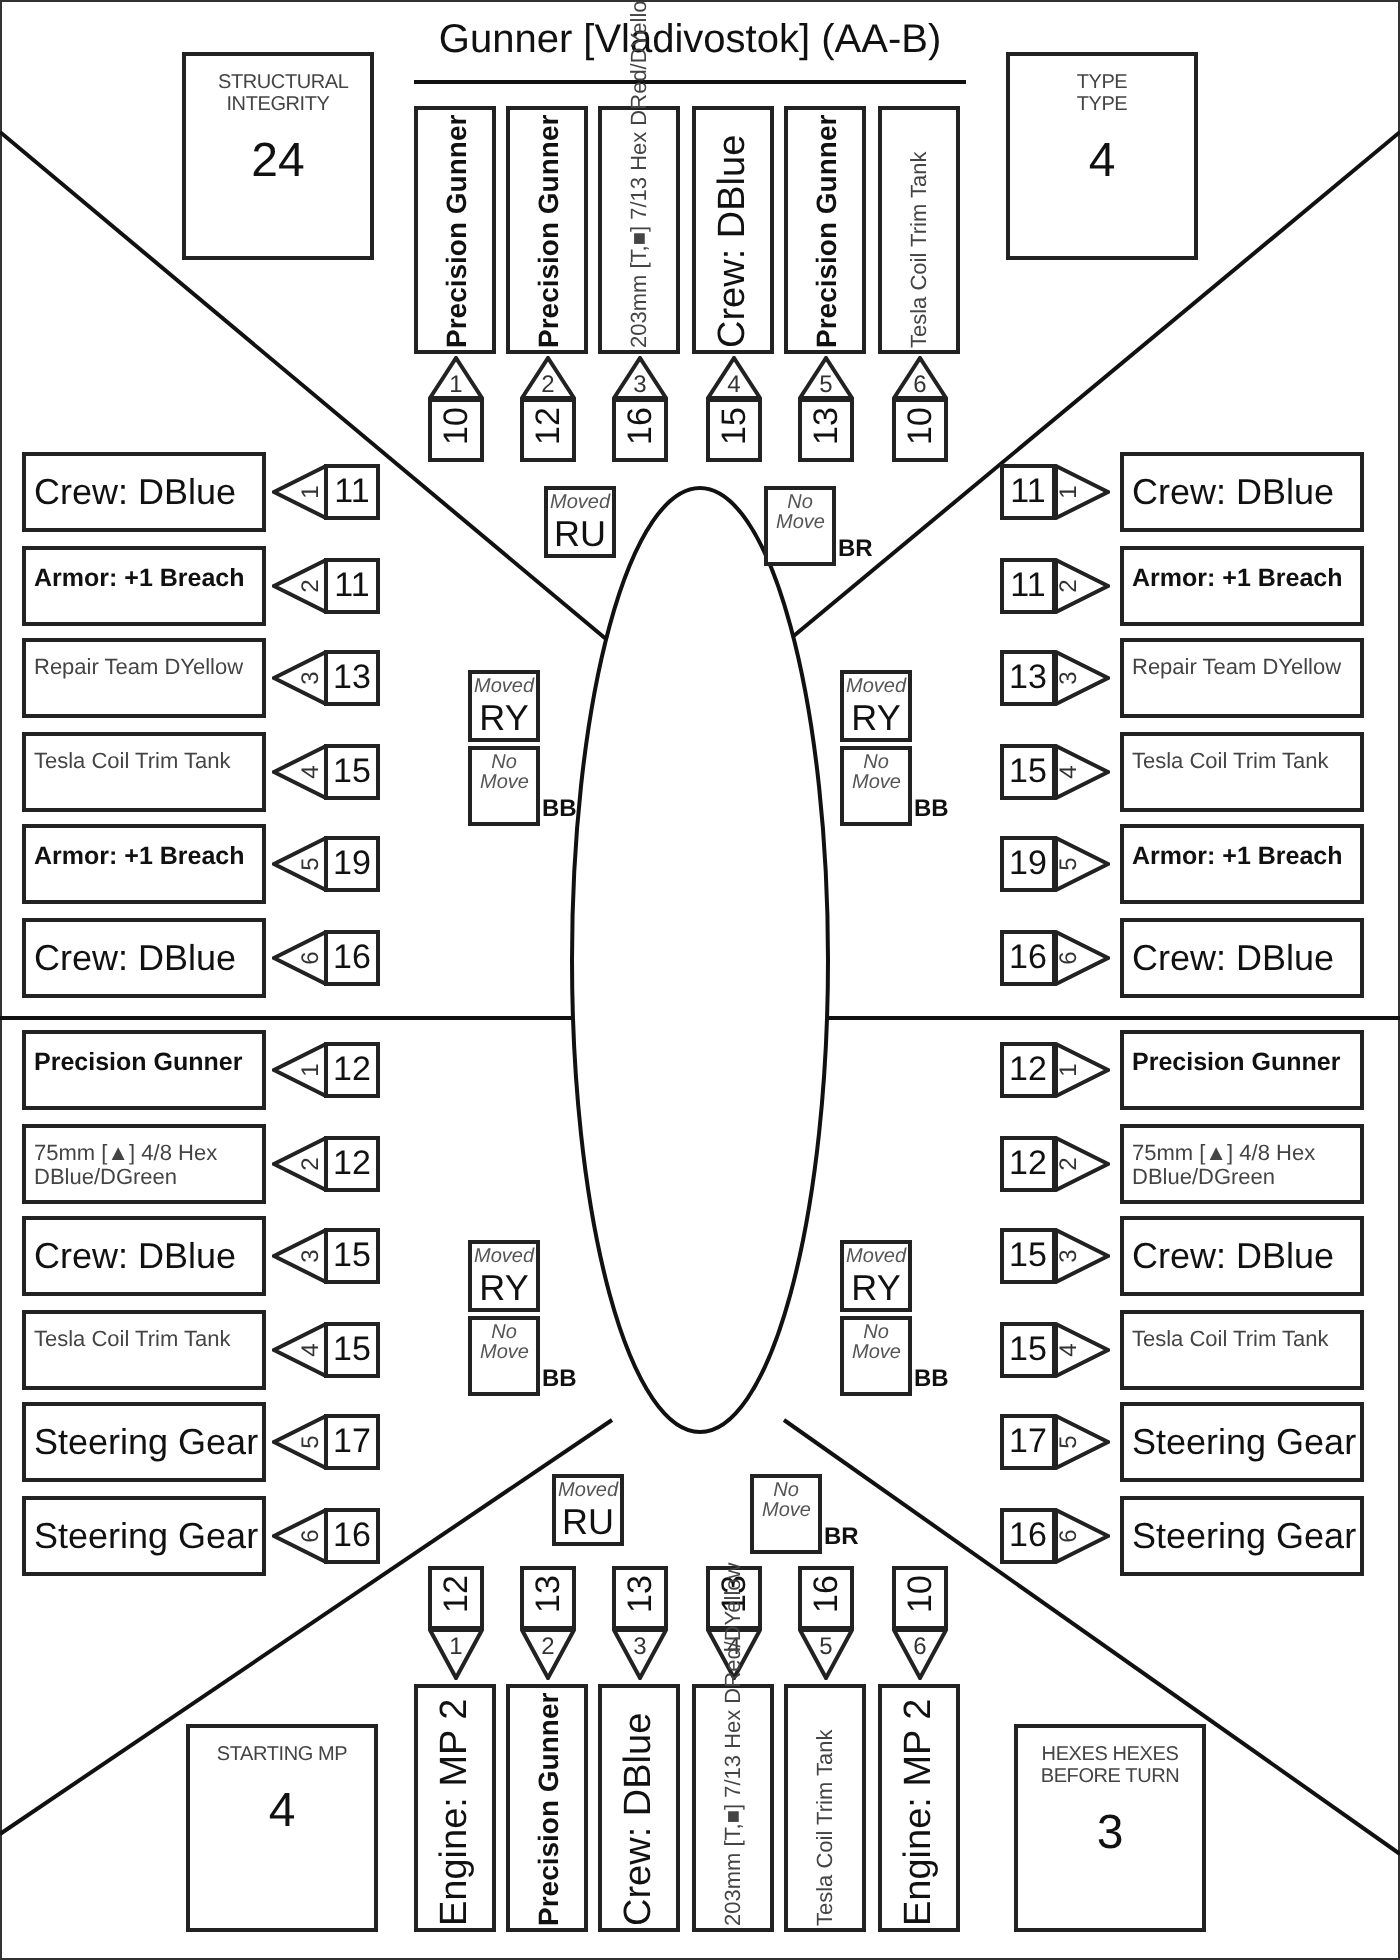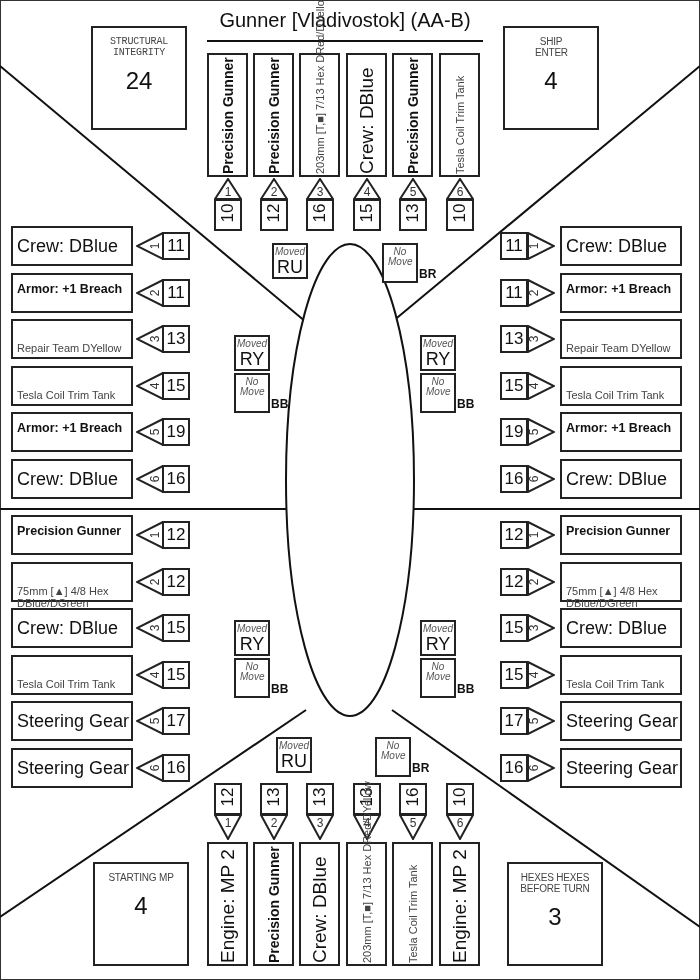--- a/index.html
+++ b/index.html
@@ -13,21 +13,21 @@
   .statbox .val { font-size:24px; margin-top:9px; }
   .vslot { position:absolute; width:41px; height:124px; border:2px solid #222; box-sizing:border-box; background:#fff; }
   .vslot .vt { position:absolute; left:50%; top:50%; transform:translate(-50%,-50%) rotate(-90deg); white-space:nowrap; text-align:left; width:118px; }
   .big { font-size:19px; }
   .med { font-size:14px; font-weight:bold; }
   .sml { font-size:11px; color:#444; line-height:12px; }
   .hslot { position:absolute; width:122px; height:40px; border:2px solid #222; box-sizing:border-box; background:#fff; padding:2px 4px; }
   .hslot .ht { white-space:nowrap; }
   .hslot .big { font-size:18px; line-height:32px; }
   .hslot .med { font-size:12.5px; line-height:16px; margin-top:4px; }
-  .hslot .sml { margin-top:19px; }
+  .hslot .sml { margin-top:5px; }
   .numbox { position:absolute; width:28px; height:28px; border:2px solid #222; box-sizing:border-box; background:#fff; text-align:center; font-size:17px; line-height:24px; }
   .numbox.rot span { display:inline-block; transform:rotate(-90deg); }
   .arrow { position:absolute; }
   .arrow text { font-family:"Liberation Sans", sans-serif; font-size:12px; fill:#333; }
   .move { position:absolute; width:36px; border:2px solid #222; box-sizing:border-box; background:#fff; text-align:center; }
   .move .ml { font-size:10px; color:#555; line-height:10px; margin-top:2px; font-style:italic;}
   .move .mv { font-size:18px; line-height:20px; }
   .move .mvb { font-size:12px; font-weight:bold; line-height:14px;margin-left:35px; }
 </style>
 </head>
@@ -42,25 +42,25 @@
   <line x1="700" y1="927" x2="392" y2="710" stroke="#111" stroke-width="2"></line>
   <line x1="0" y1="509" x2="286" y2="509" stroke="#111" stroke-width="2"></line>
   <line x1="414" y1="509" x2="700" y2="509" stroke="#111" stroke-width="2"></line>
   <ellipse cx="350" cy="480" rx="64" ry="236" fill="#fff" stroke="#111" stroke-width="2"></ellipse>
 </svg>
 
 <div class="title">Gunner [Vladivostok] (AA-B)</div>
 <div class="title-rule"></div>
 
 <div class="statbox" style="left:91px;top:26px;width:92px;height:100px;">
-  <div class="lbl" style="padding:0 16px;font-family:Liberation Mono, monospace;">STRUCTURAL INTEGRITY</div>
+  <div class="lbl" style="padding:0 16px;">STRUCTURAL INTEGRITY</div>
   <div class="val">24</div>
 </div>
 <div class="statbox" style="left:503px;top:26px;width:92px;height:100px;">
-  <div class="lbl" style="padding:0 30px;">SHIP ENTER</div>
+  <div class="lbl" style="padding:0 30px;">TYPE TYPE</div>
   <div class="val">4</div>
 </div>
 <div class="statbox" style="left:93px;top:862px;width:92px;height:100px;">
   <div class="lbl" style="padding:0 8px;">STARTING MP</div>
   <div class="val">4</div>
 </div>
 <div class="statbox" style="left:507px;top:862px;width:92px;height:100px;">
   <div class="lbl" style="padding:0 8px;">HEXES HEXES BEFORE TURN</div>
   <div class="val">3</div>
 </div>

